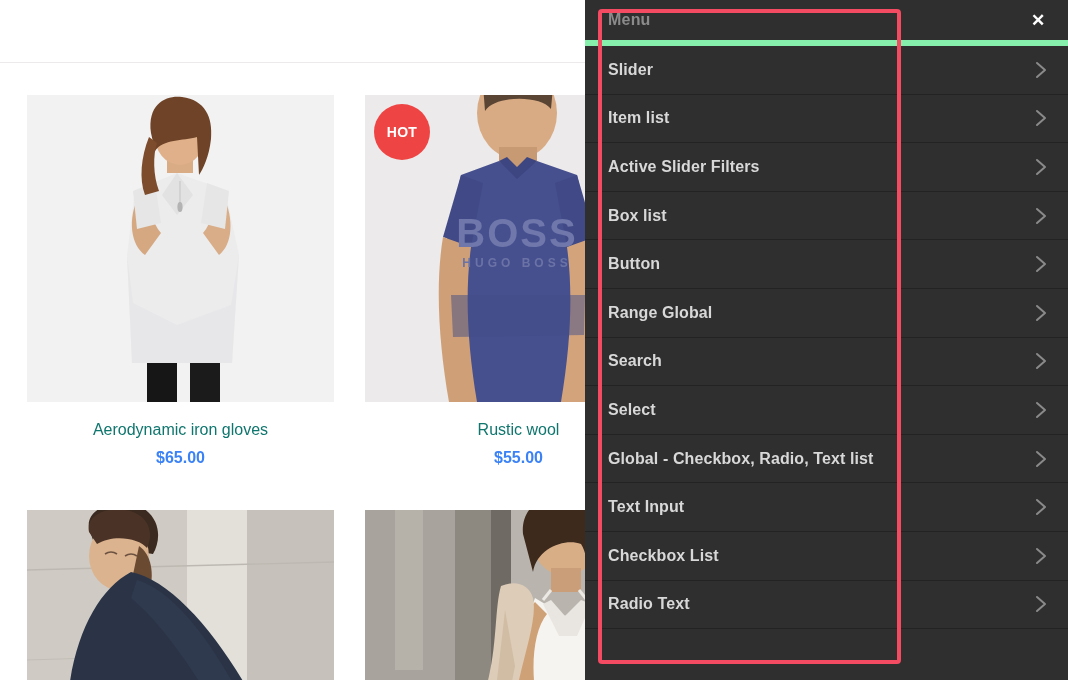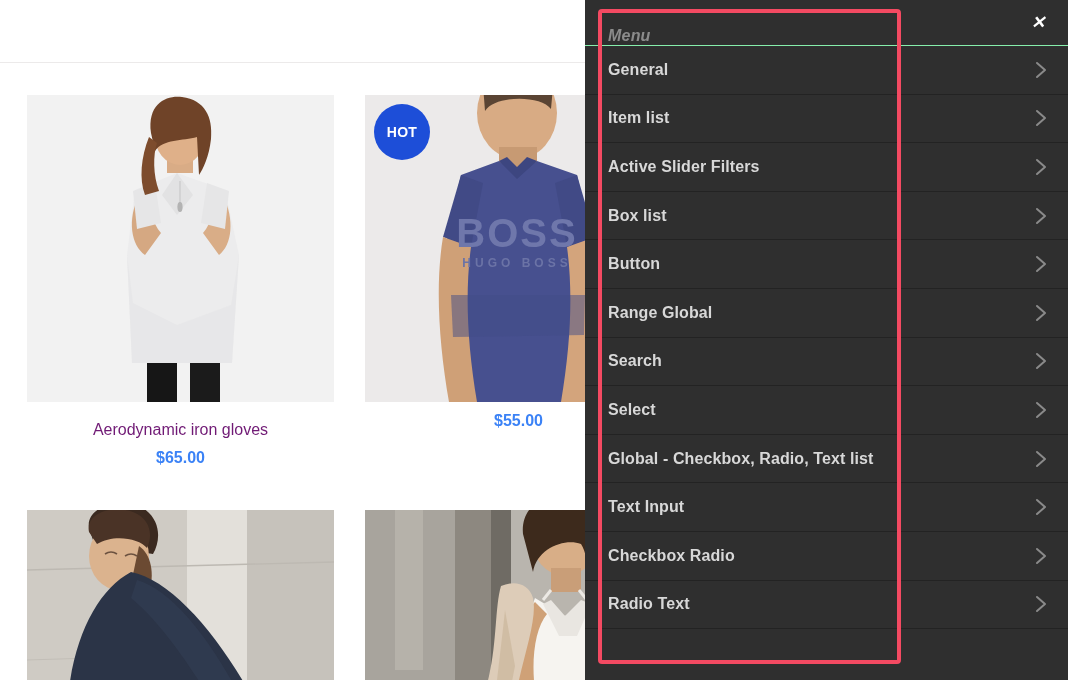--- a/index.html
+++ b/index.html
@@ -60,36 +60,36 @@
 
   .product-media svg { display: block; width: 307px; height: 307px; }
 
   .hot-badge {
     position: absolute;
     top: 9px;
     left: 9px;
     width: 56px;
     height: 56px;
     border-radius: 50%;
-    background: #1d4ed8;
+    background: #ef4444;
     color: #ffffff;
     font-size: 14px;
     font-weight: bold;
     letter-spacing: 0.3px;
     display: flex;
     align-items: center;
     justify-content: center;
     z-index: 3;
   }
 
   .product-title {
     margin-top: 18px;
     text-align: center;
     font-size: 16px;
-    color: #701a75;
+    color: #0f766e;
     line-height: 1.2;
   }
 
   .product-price {
     margin-top: 10px;
     text-align: center;
     font-size: 16px;
     font-weight: bold;
     color: #3b82f6;
   }
@@ -104,24 +104,23 @@
     width: 483px;
     height: 680px;
     background: #2f2f2f;
     z-index: 10;
     overflow: hidden;
   }
 
   .panel-header {
     position: relative;
     height: 46px;
-    border-bottom: 1px solid #86efac;
+    border-bottom: 6px solid #86efac;
     display: flex;
-    align-items: flex-end;
-    font-style: italic;
+    align-items: center;
   }
 
   .panel-header-title {
     margin-left: 23px;
     font-size: 16px;
     font-weight: bold;
     color: #8b8b8b;
     letter-spacing: 0.2px;
   }
 
@@ -248,20 +247,21 @@
             <path d="M78 142 C70 190 74 250 84 307 L112 307 C102 248 100 196 106 152 Z" fill="#cfa077"></path>
             <path d="M230 142 C238 190 234 250 224 307 L196 307 C206 248 208 196 202 152 Z" fill="#d3a47c"></path>
 
             <text x="152" y="152" font-family="Liberation Sans, sans-serif" font-size="40" font-weight="bold" fill="#6f77ab" text-anchor="middle" letter-spacing="2">BOSS</text>
             <text x="152" y="172" font-family="Liberation Sans, sans-serif" font-size="12" font-weight="bold" fill="#6b73a6" text-anchor="middle" letter-spacing="4">HUGO BOSS</text>
 
             <path d="M86 200 L220 200 L219 240 L88 242 Z" fill="#424b88" opacity="0.5"></path>
           </svg>
           <div class="hot-badge">HOT</div>
         </div>
+        <div class="product-title">Rustic wool</div>
         <div class="product-price">$55.00</div>
       </div>
 
       <div class="product-card">
         <div class="product-media">
           <svg viewBox="0 0 307 307" preserveAspectRatio="xMidYMid slice" aria-hidden="true">
             <rect x="0" y="0" width="307" height="307" fill="#ededed"></rect>
           </svg>
         </div>
       </div>
@@ -348,21 +348,21 @@
   <div class="side-panel">
 
     <div class="panel-header">
       <div class="panel-header-title">Menu</div>
       <div class="panel-close">✕</div>
     </div>
 
     <div class="menu-list">
 
       <div class="menu-row">
-        <span class="menu-row-label">General</span>
+        <span class="menu-row-label">Slider</span>
         <span class="menu-row-chevron">
           <svg width="14" height="20" viewBox="0 0 14 20">
               <path d="M3 3 L11 10 L3 17" fill="none" stroke="currentColor" stroke-width="2" stroke-linecap="round" stroke-linejoin="round"></path>
             </svg>
         </span>
       </div>
 
       <div class="menu-row">
         <span class="menu-row-label">Item list</span>
         <span class="menu-row-chevron">
@@ -439,21 +439,21 @@
       <div class="menu-row">
         <span class="menu-row-label">Text Input</span>
         <span class="menu-row-chevron">
           <svg width="14" height="20" viewBox="0 0 14 20">
               <path d="M3 3 L11 10 L3 17" fill="none" stroke="currentColor" stroke-width="2" stroke-linecap="round" stroke-linejoin="round"></path>
             </svg>
         </span>
       </div>
 
       <div class="menu-row">
-        <span class="menu-row-label">Checkbox Radio</span>
+        <span class="menu-row-label">Checkbox List</span>
         <span class="menu-row-chevron">
           <svg width="14" height="20" viewBox="0 0 14 20">
               <path d="M3 3 L11 10 L3 17" fill="none" stroke="currentColor" stroke-width="2" stroke-linecap="round" stroke-linejoin="round"></path>
             </svg>
         </span>
       </div>
 
       <div class="menu-row">
         <span class="menu-row-label">Radio Text</span>
         <span class="menu-row-chevron">

